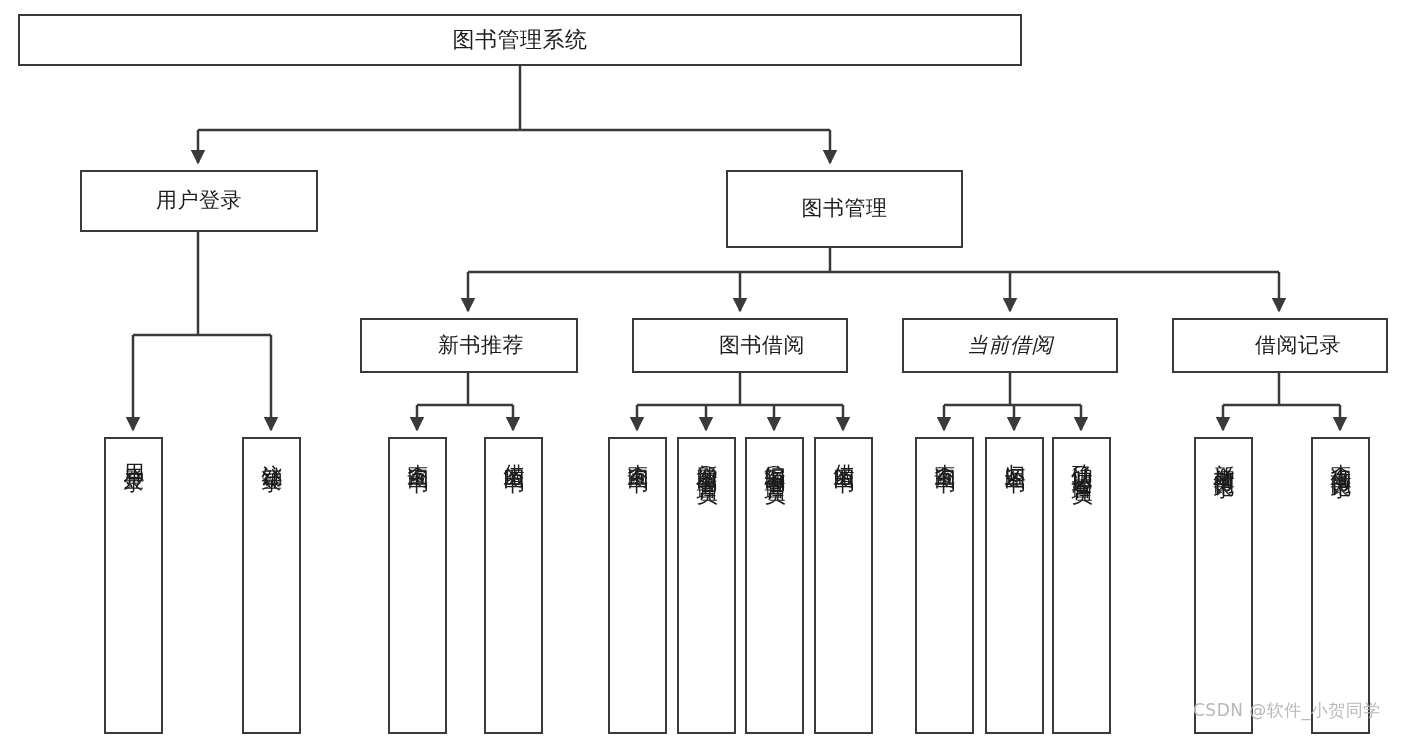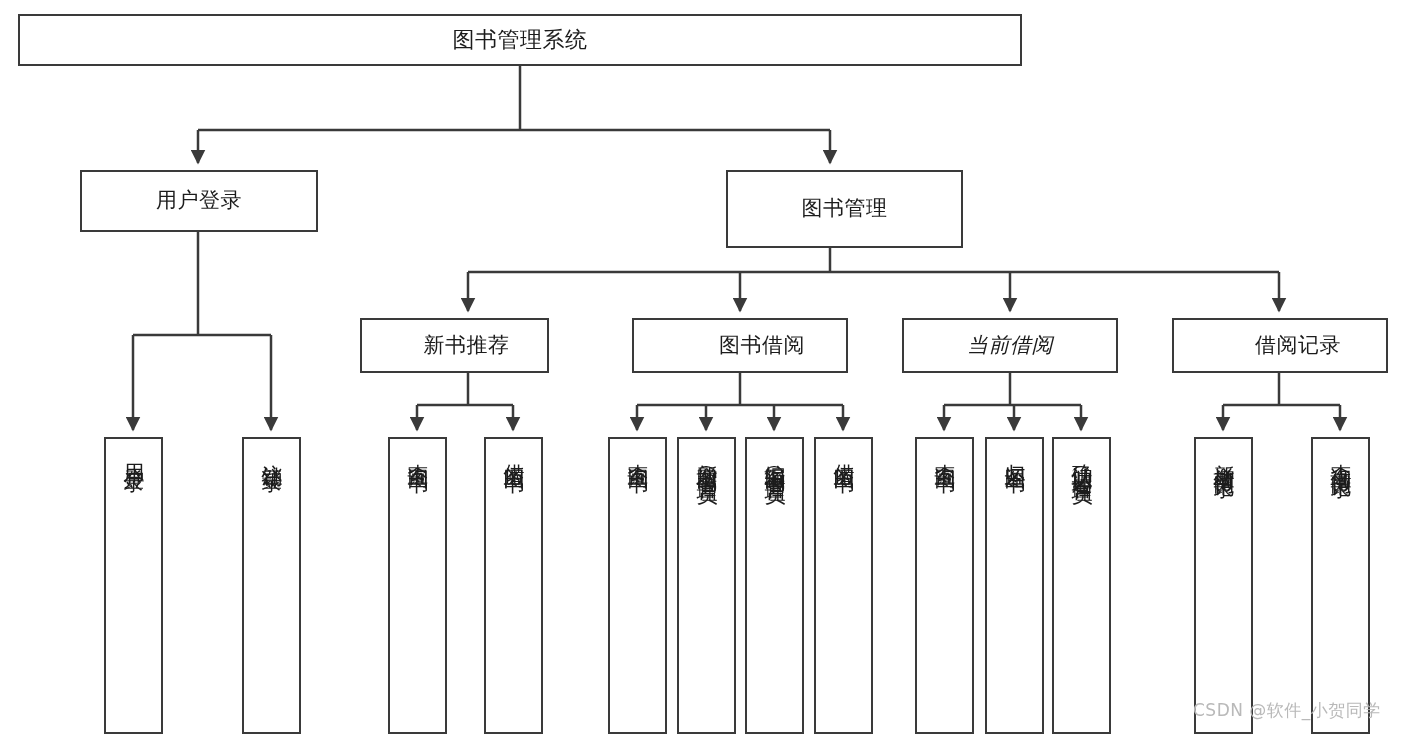--- a/index.html
+++ b/index.html
@@ -131,21 +131,21 @@
     <span class="node-label">图书管理系统</span>
   </div>
 
   <div class="node horiz" style="left:80px; top:170px; width:238px; height:62px;">
     <span class="node-label">用户登录</span>
   </div>
   <div class="node horiz" style="left:711px; top:170px; width:237px; height:78px;margin-left:15px;">
     <span class="node-label">图书管理</span>
   </div>
 
-  <div class="node horiz" style="left:360px; top:318px; width:189px; height:55px;padding-left:24px;">
+  <div class="node horiz" style="left:360px; top:318px; width:218px; height:55px;padding-left:24px;">
     <span class="node-label">新书推荐</span>
   </div>
   <div class="node horiz" style="left:632px; top:318px; width:216px; height:55px;padding-left:44px;">
     <span class="node-label">图书借阅</span>
   </div>
   <div class="node horiz" style="left:902px; top:318px; width:216px; height:55px;font-style:italic;">
     <span class="node-label">当前借阅</span>
   </div>
   <div class="node horiz" style="left:1172px; top:318px; width:216px; height:55px;padding-left:36px;">
     <span class="node-label">借阅记录</span>

